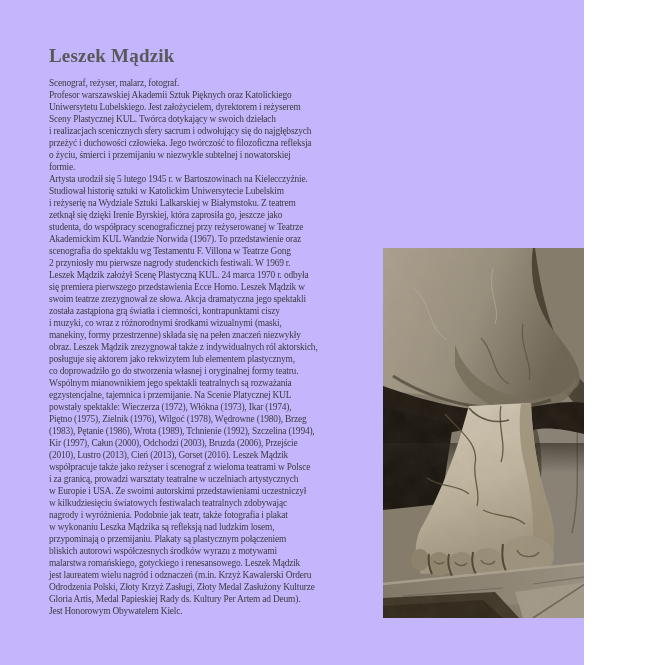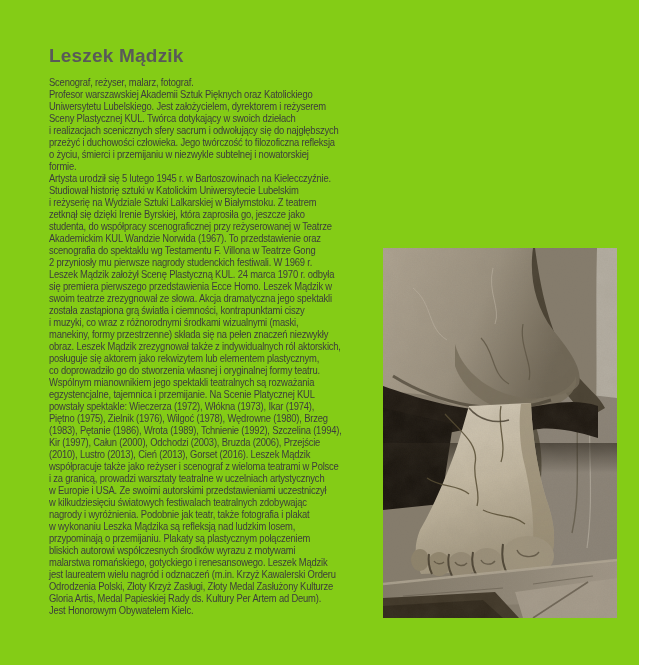--- a/index.html
+++ b/index.html
@@ -1,18 +1,18 @@
 <!DOCTYPE html>
 <html><head>
 <meta charset="utf-8">
 <style>
   html,body{margin:0;padding:0;background:#ffffff;}
   .page{
-    position:relative;width:639px;height:665px;background:#84cc16;overflow:hidden;
-    font-family:Liberation Sans, sans-serif;
+    position:relative;width:584px;height:665px;background:#c4b5fd;overflow:hidden;
+    font-family:Liberation Serif, serif;
   }
   .title{
     position:absolute;left:49px;top:45px;margin:0;
     font-size:19px;font-weight:700;color:#595959;letter-spacing:0.2px;
   }
   .body-text{
     position:absolute;left:49px;top:77px;width:352px;
     font-size:10px;line-height:12px;color:#3d3d3d;letter-spacing:-0.2px;
     transform:scaleX(0.94);transform-origin:0 0;
   }

